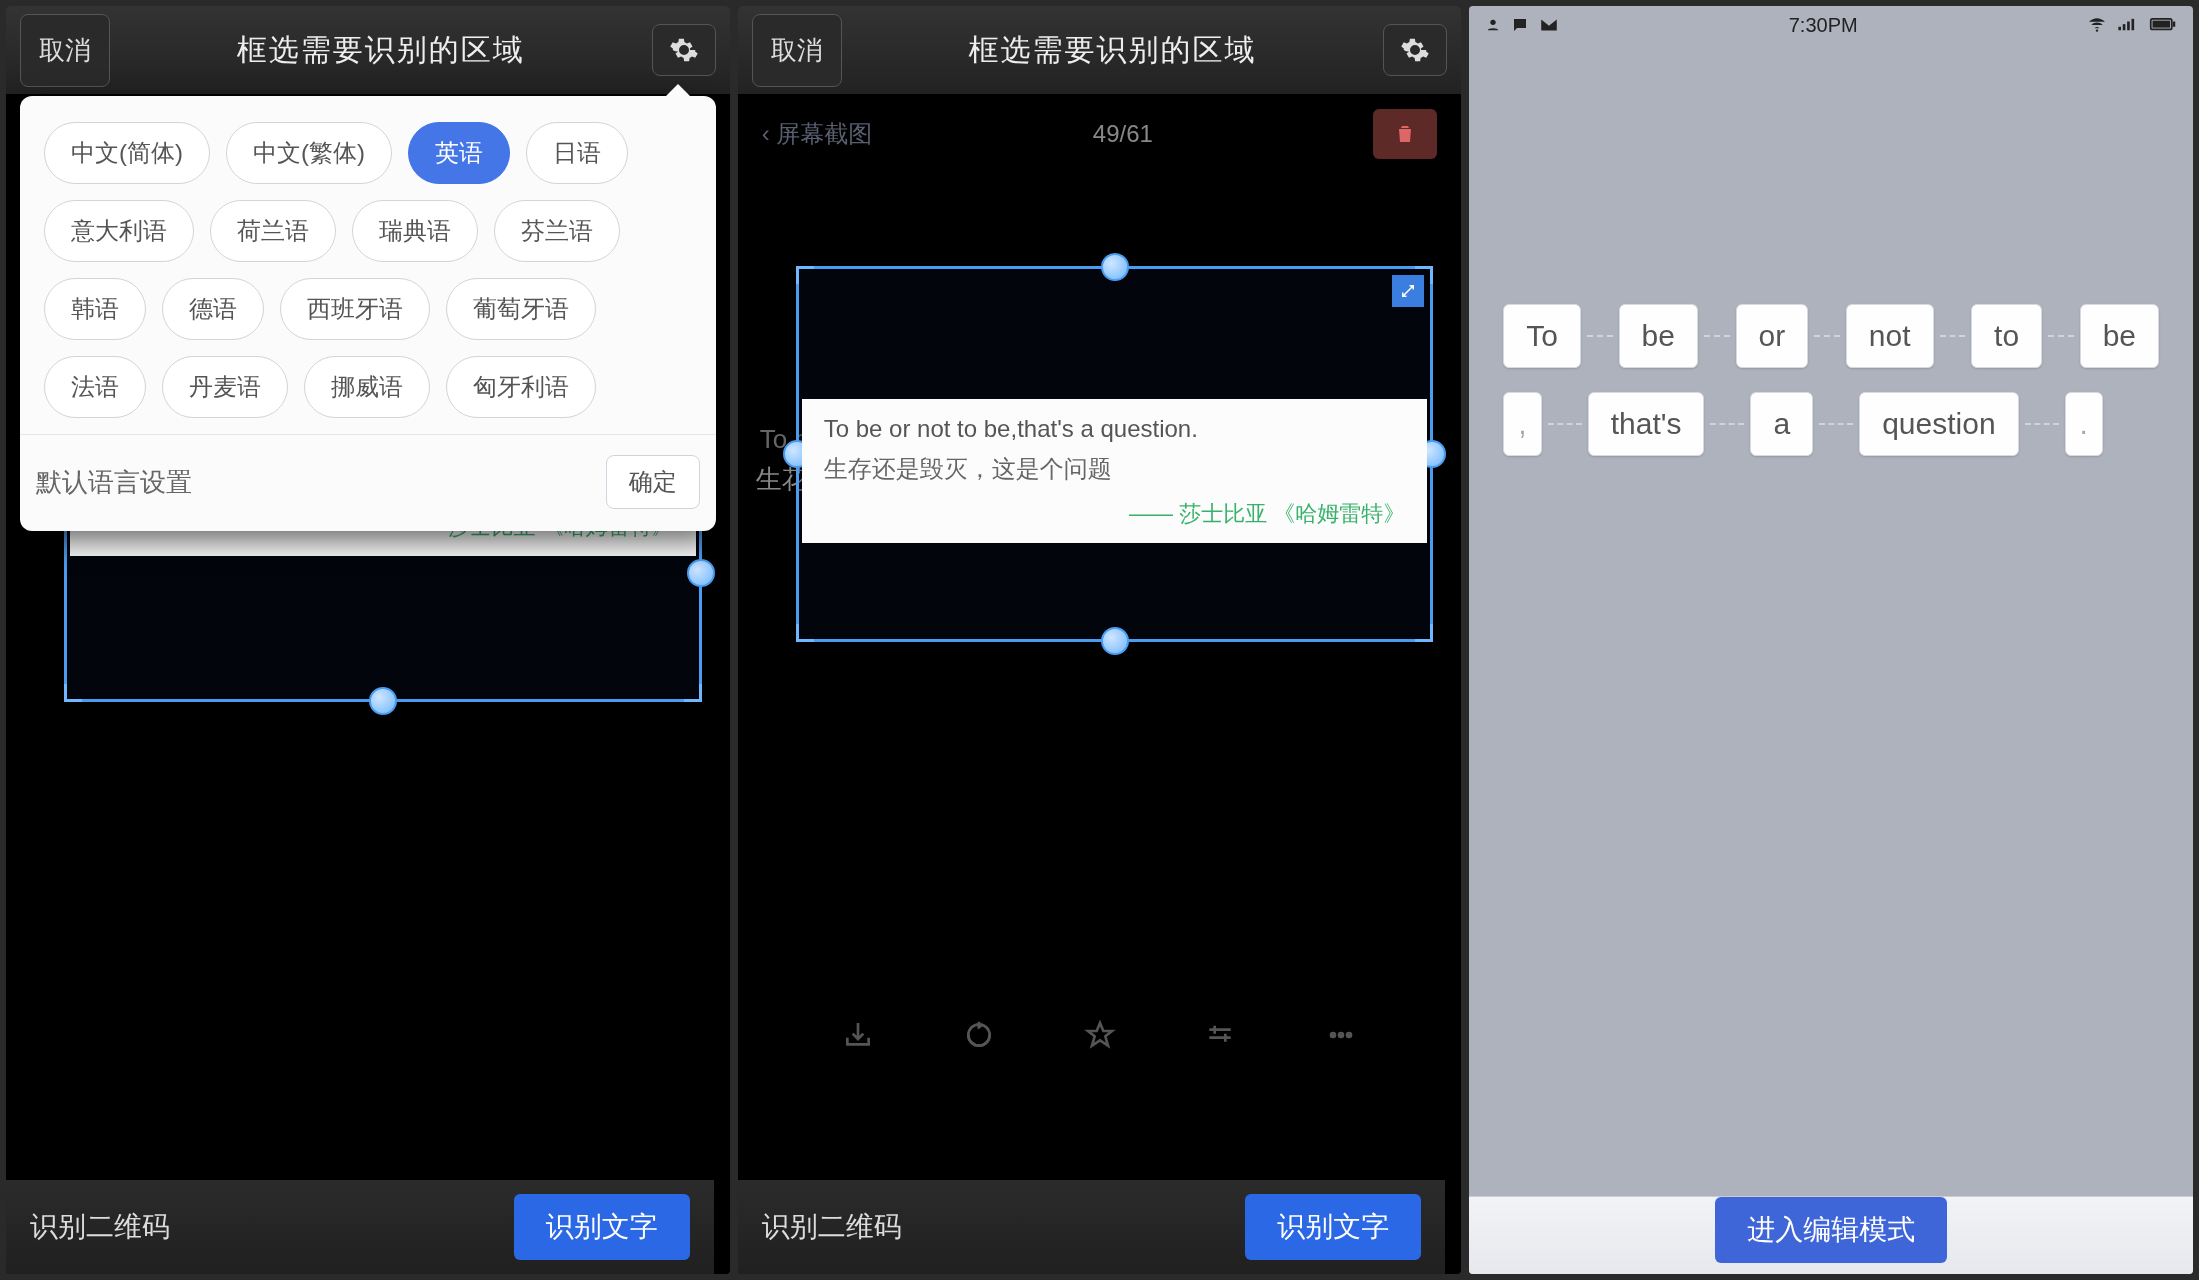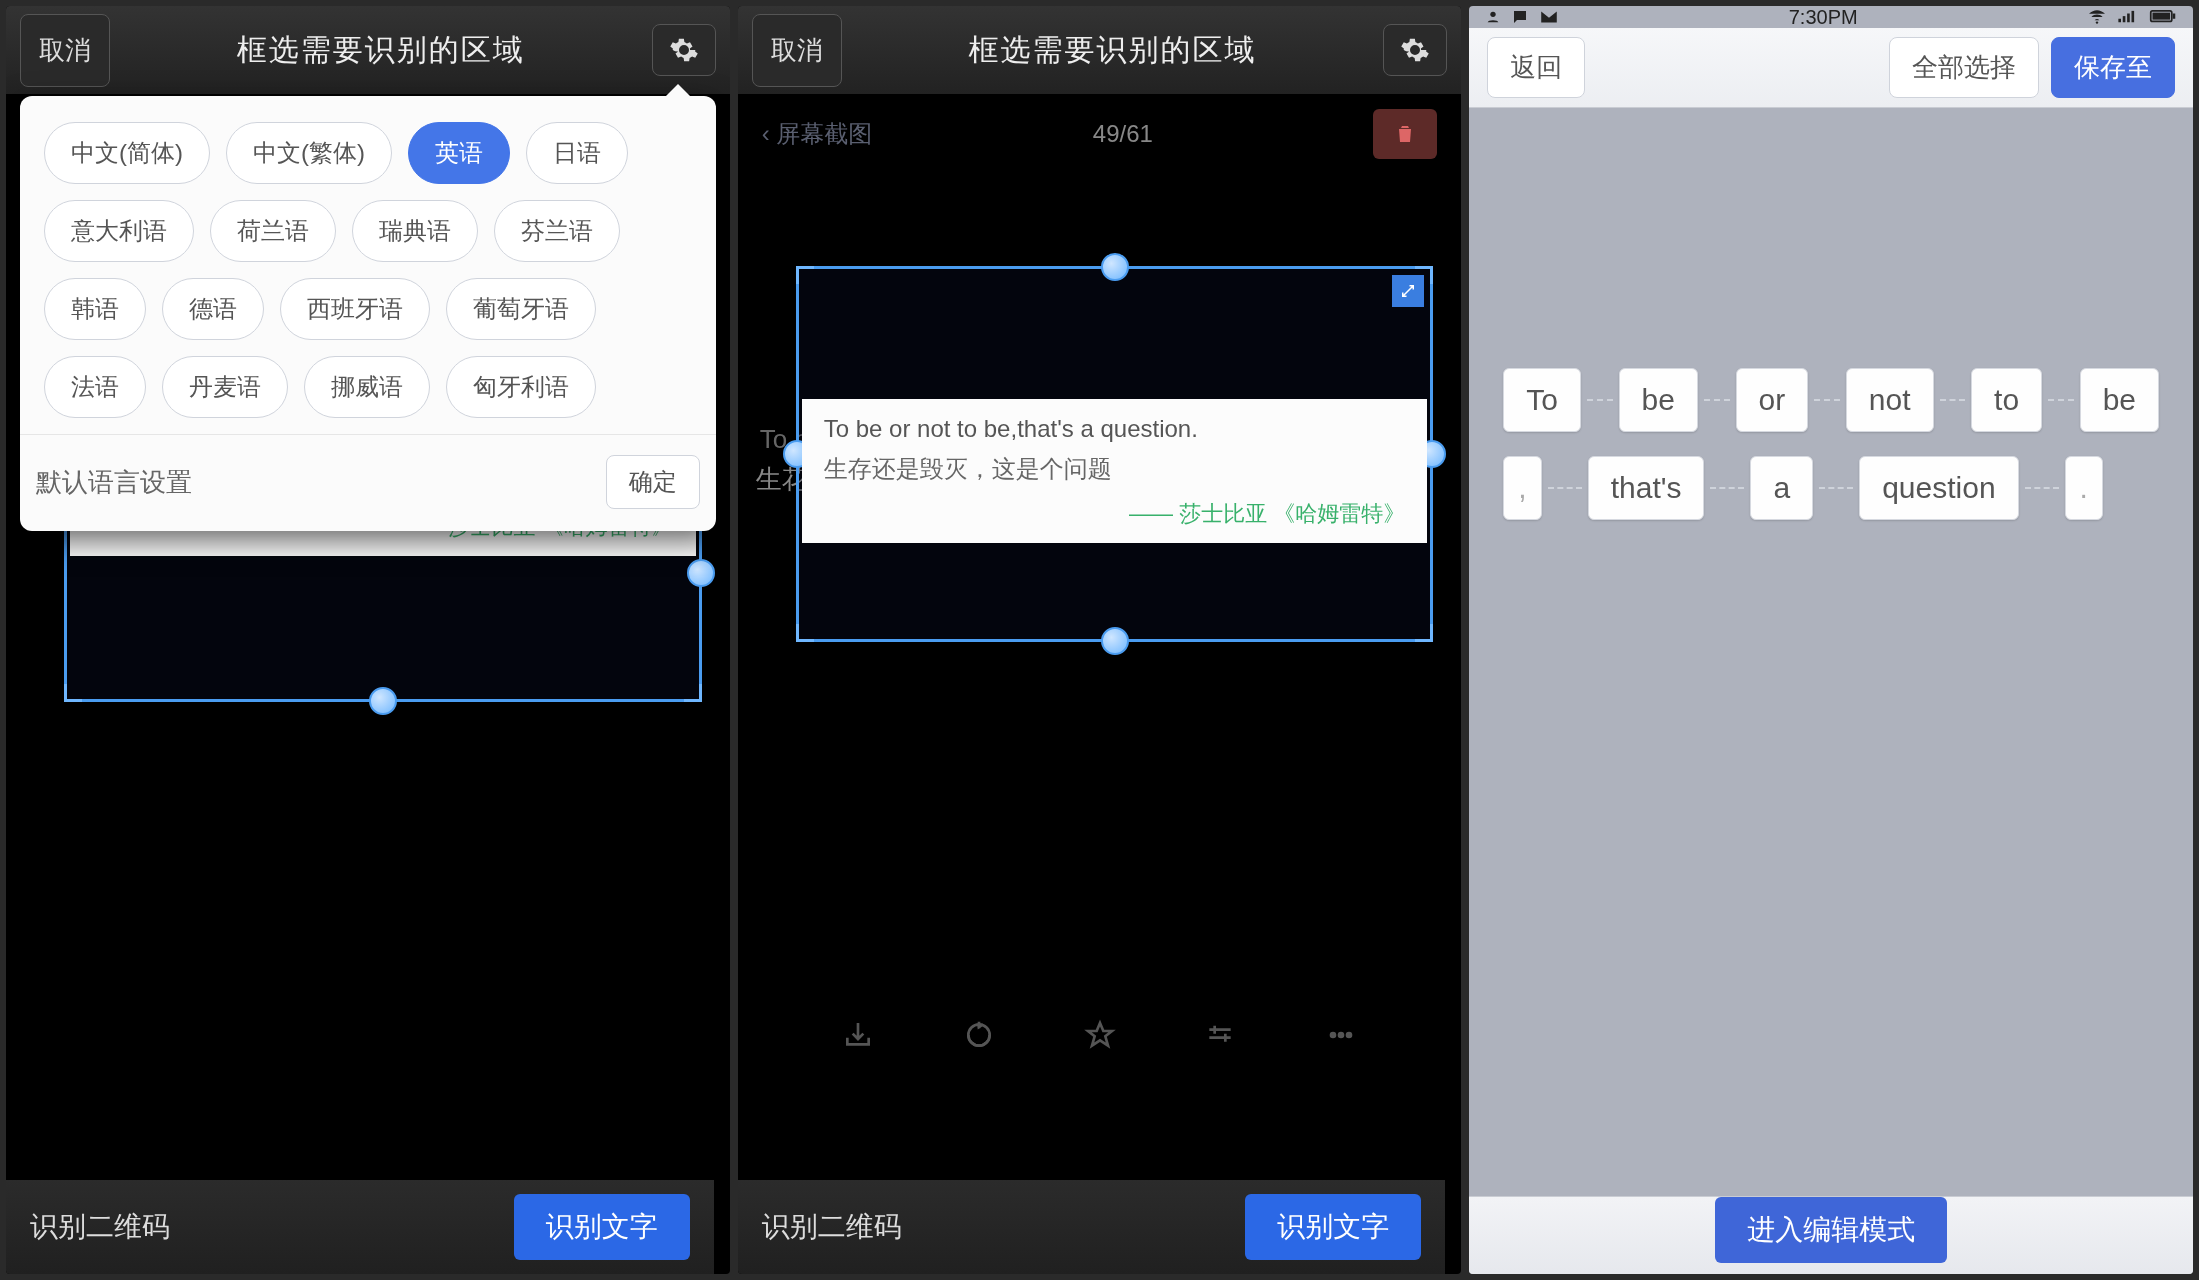--- a/index.html
+++ b/index.html
@@ -210,21 +210,21 @@
     border: 1px solid #d0d4dc;
     background: #fff;
     border-radius: 8px;
     padding: 10px 22px;
     font-size: 24px;
     color: #555;
   }
   
   .light-screen { background: #aeb2bd; }
   .status-bar {
-    height: 22px;
+    height: 38px;
     display: flex;
     align-items: center;
     justify-content: space-between;
     padding: 0 16px;
     font-size: 20px;
     color: #222;
   }
   .status-left, .status-right { display: flex; align-items: center; gap: 10px; }
   .light-topbar {
     height: 80px;
@@ -455,27 +455,20 @@
           <rect x="16" y="1" width="3" height="13"></rect>
         </svg>
       <svg width="28" height="14" viewBox="0 0 30 16">
           <rect x="1" y="1" width="24" height="12" rx="2" fill="none" stroke="#222" stroke-width="2"></rect>
           <rect x="3" y="3" width="20" height="8" fill="#222"></rect>
           <rect x="26" y="4" width="3" height="6" fill="#222"></rect>
         </svg>
     </div>
   </div>
 
-  <div class="light-topbar">
-    <button class="light-btn">返回</button>
-    <div style="display:flex;gap:12px">
-      <button class="light-btn">全部选择</button>
-      <button class="light-btn primary">保存至</button>
-    </div>
-  </div>
 
   <div class="word-area">
     <div class="word-row">
       <div class="word-tile">To</div>
         <div class="connector"></div>
       <div class="word-tile">be</div>
         <div class="connector"></div>
       <div class="word-tile">or</div>
         <div class="connector"></div>
       <div class="word-tile">not</div>

